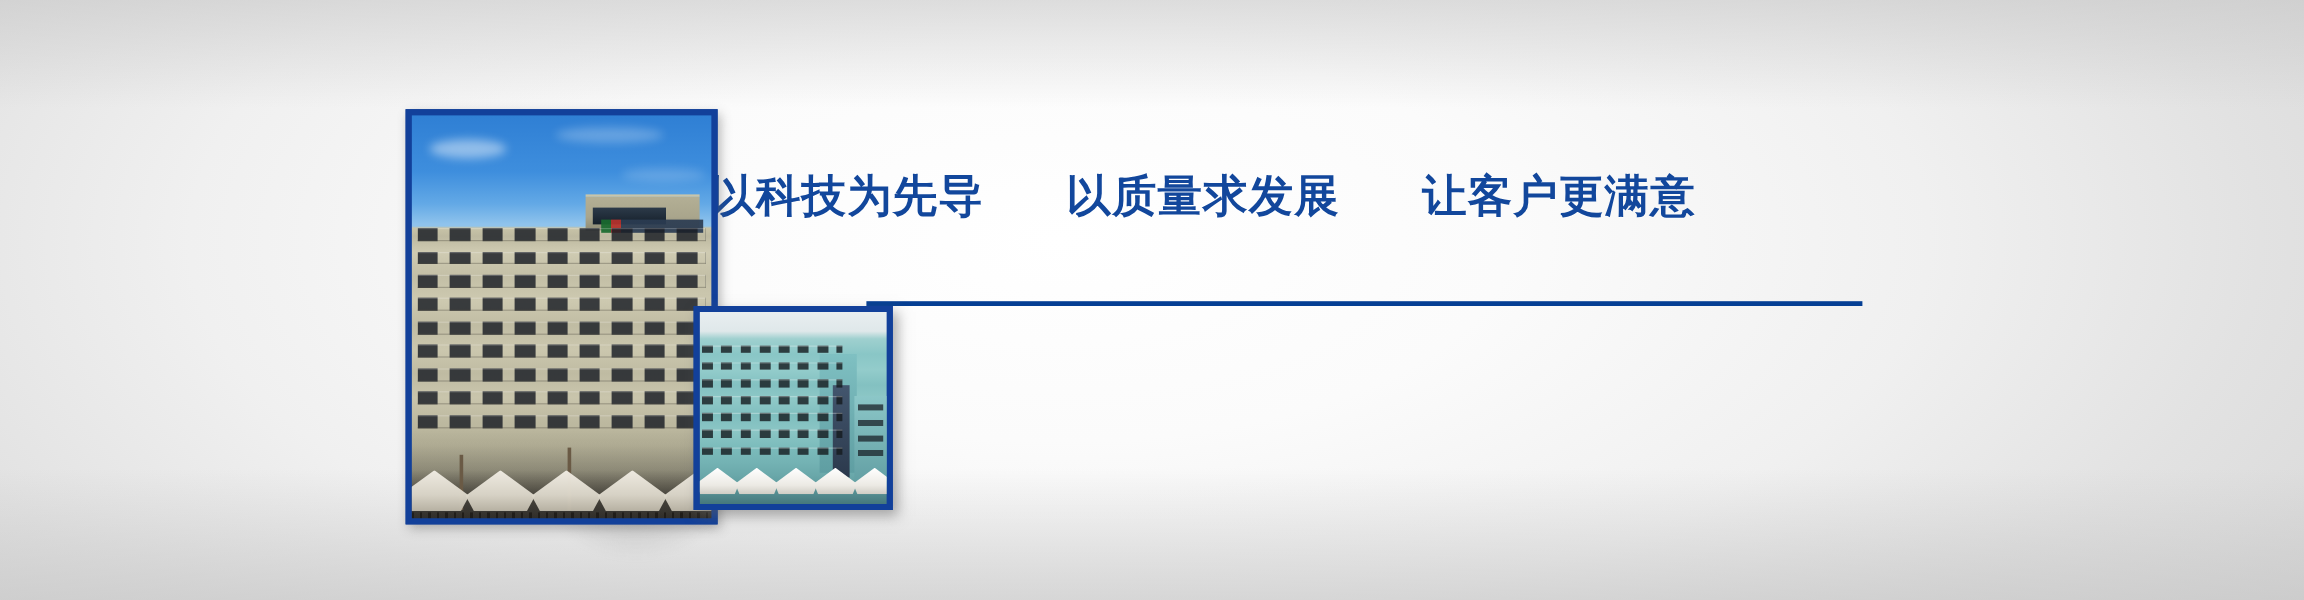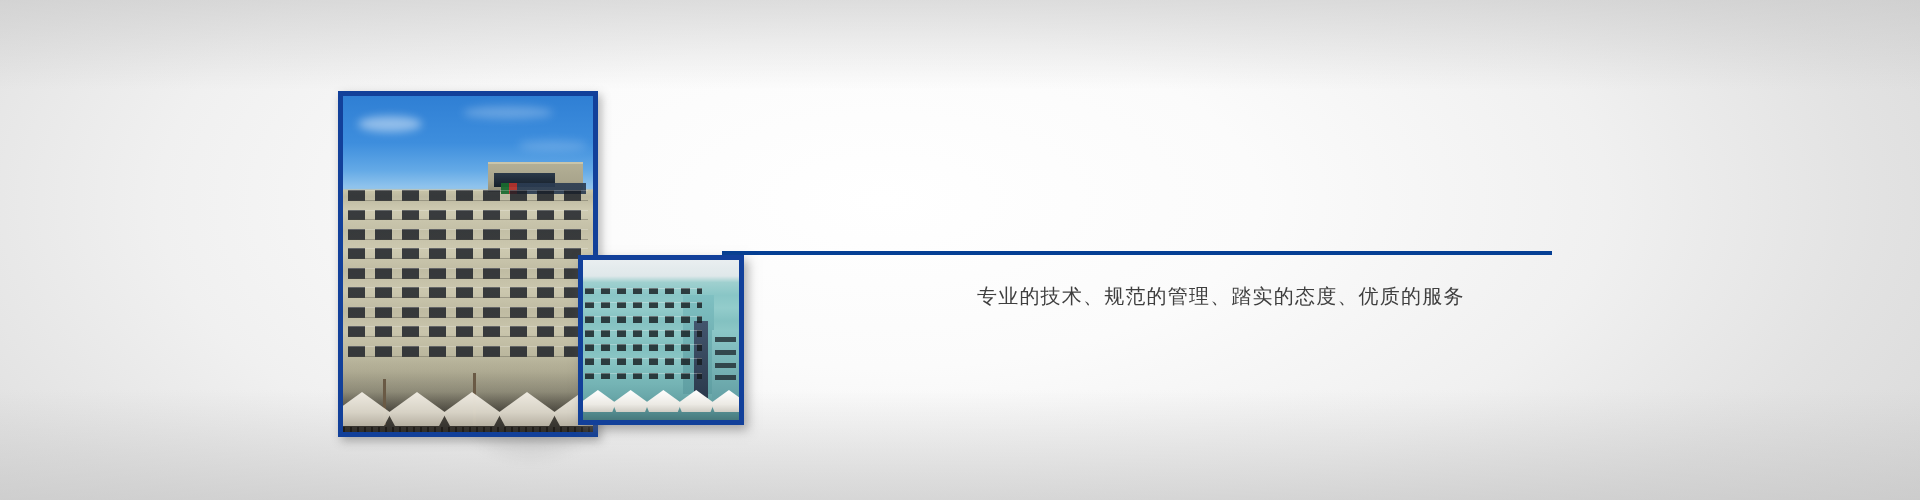--- a/index.html
+++ b/index.html
@@ -211,22 +211,28 @@
 
 <div id="banner">
 
   <div class="vignette-top"></div>
   <div class="vignette-bottom"></div>
 
   <div class="ground-shadow"></div>
 
   <div class="divider"></div>
 
-
-  <div class="subline">专业的技术、规范的管理、踏实的态度、优质的服务</div>
+  <div class="headline">
+    <span class="seg">以科技为先导</span>
+    <span class="gap"></span>
+    <span class="seg">以质量求发展</span>
+    <span class="gap"></span>
+    <span class="seg">让客户更满意</span>
+  </div>
+
 
   <div class="photo" id="photo-main">
     <div class="inner">
       <div class="cloud" style="left:6%;top:6%;width:64px;height:16px;"></div>
       <div class="cloud" style="left:48%;top:3%;width:90px;height:13px;opacity:.55;"></div>
       <div class="cloud" style="left:70%;top:13%;width:70px;height:11px;opacity:.4;"></div>
 
       <div class="roofbox">
         <div class="glass"></div>
       </div>

